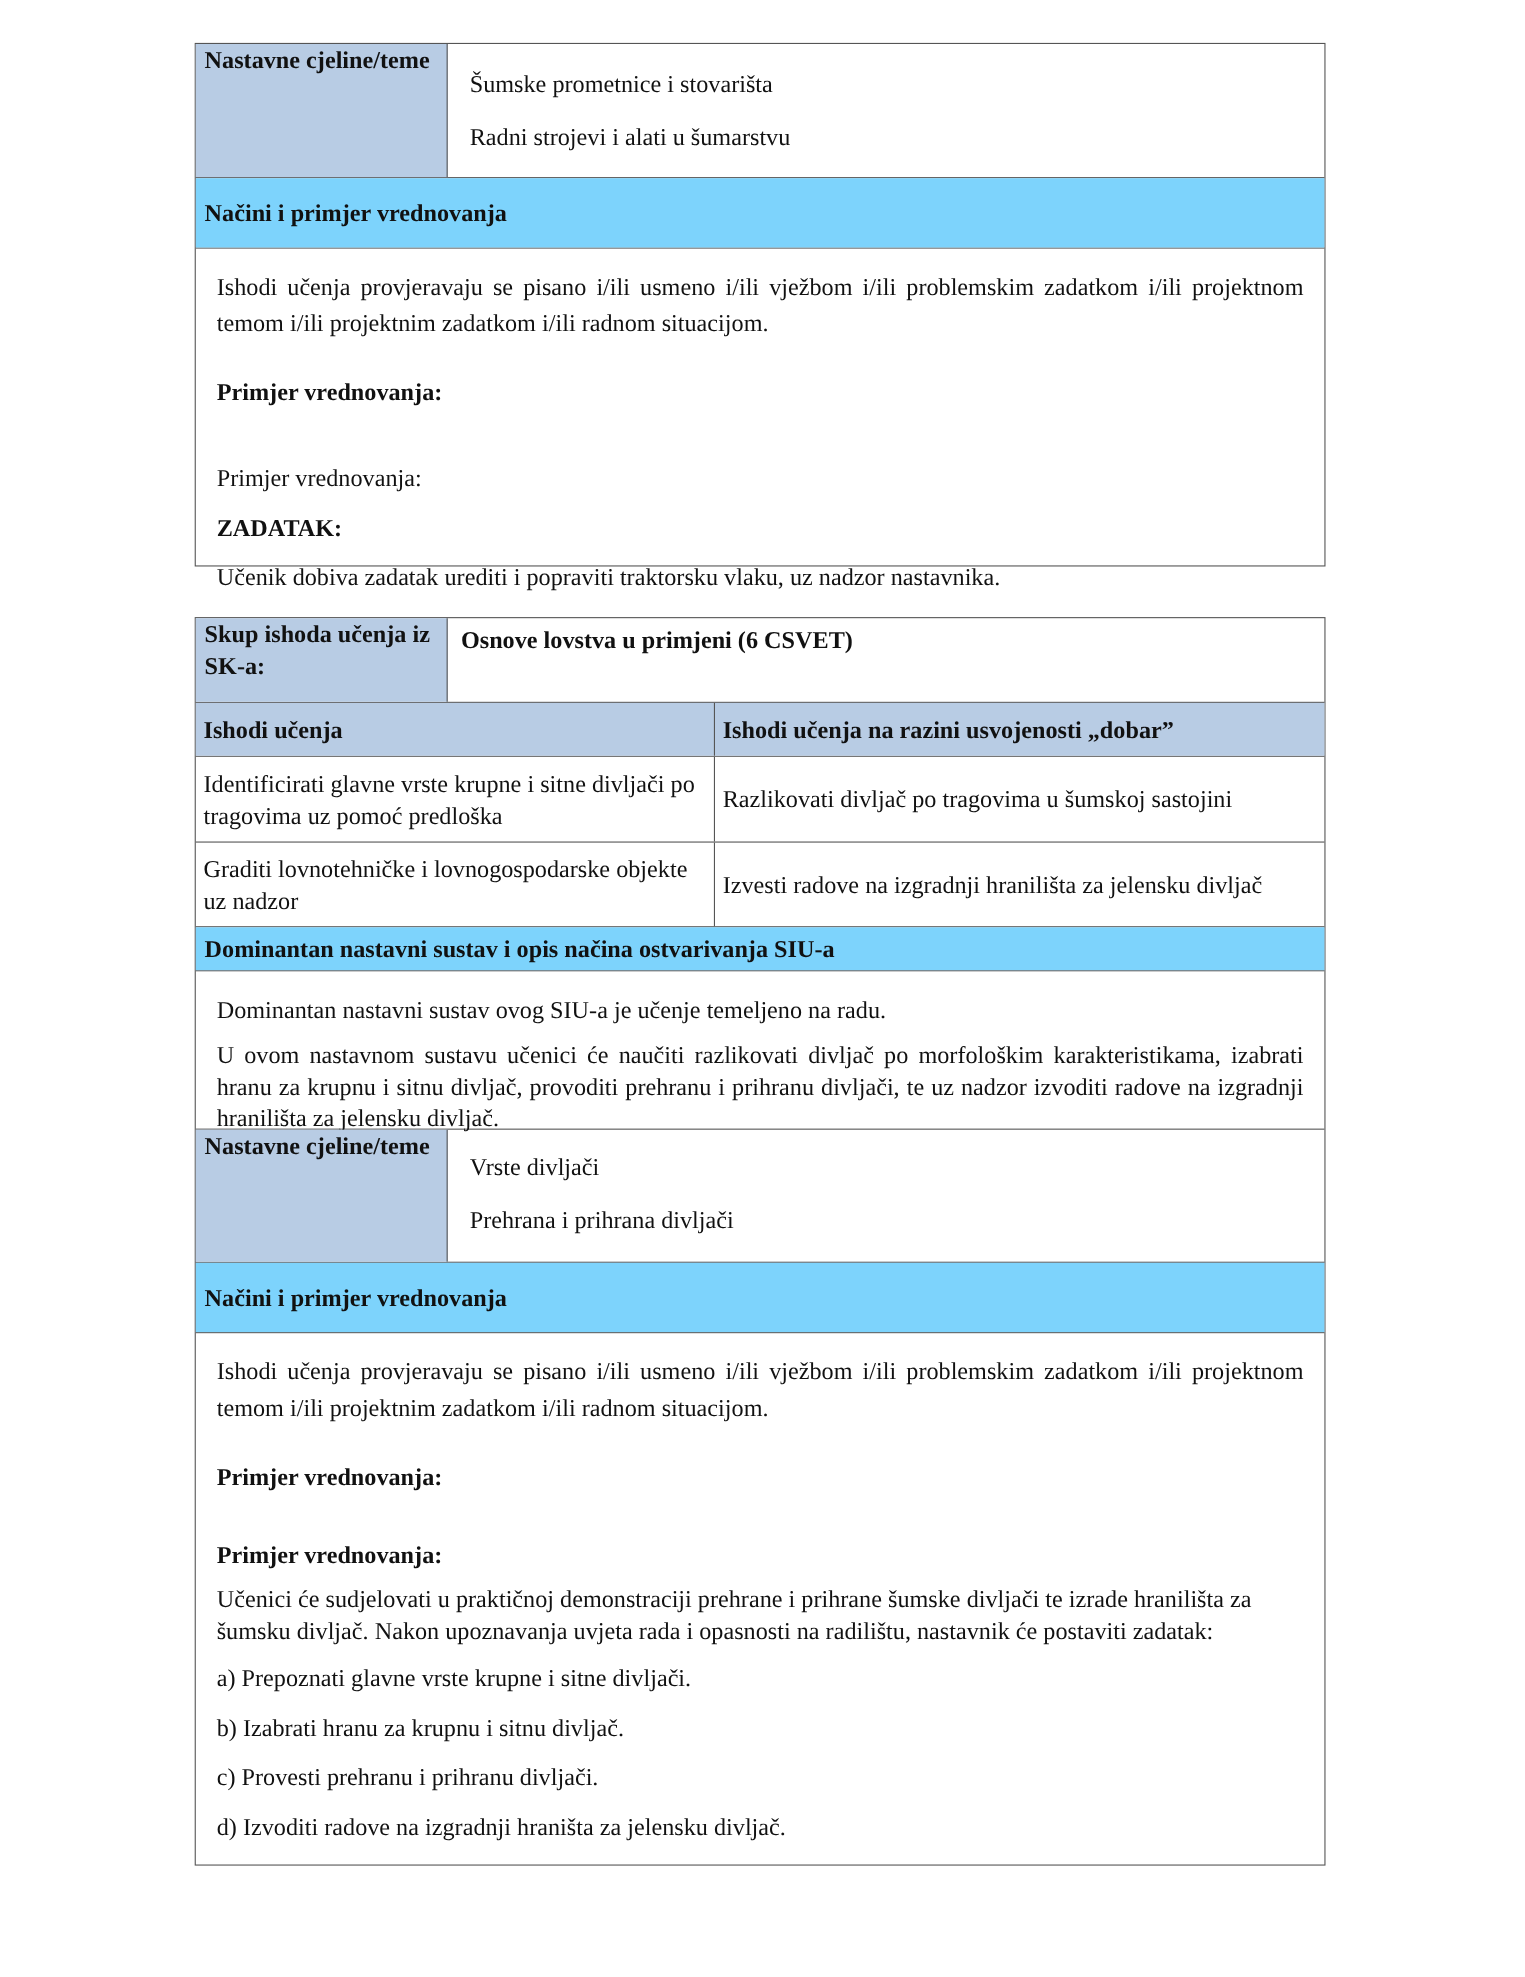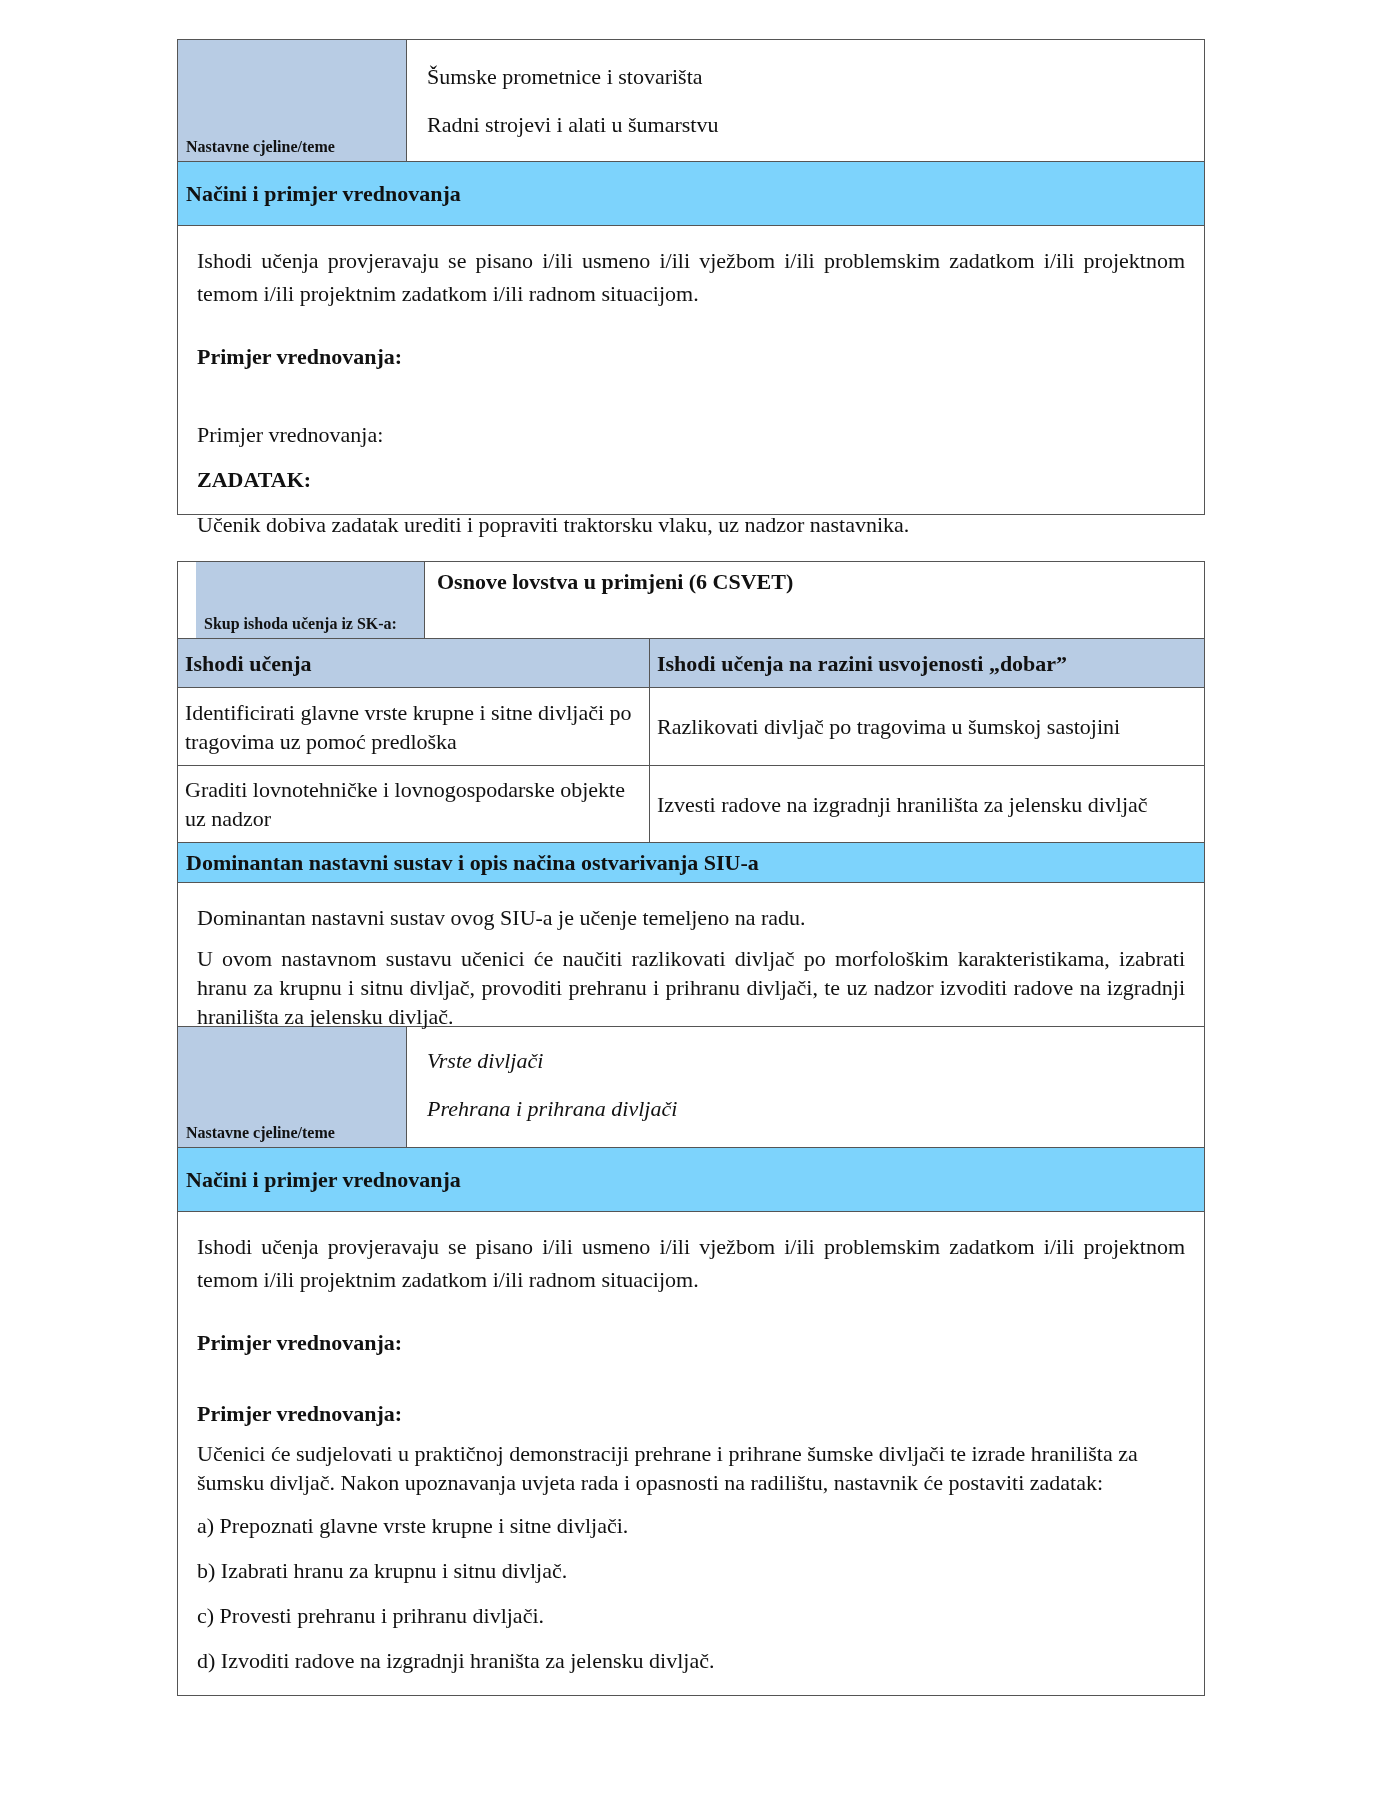--- a/index.html
+++ b/index.html
@@ -9,22 +9,22 @@
     color: #111111;
   }
   .tbl {
     position: absolute; left: 177px; width: 1028px;
     border: 1.5px solid #555555; box-sizing: border-box;
     border-collapse: collapse;
   }
   .row { display: flex; border-top: 1.5px solid #555555; box-sizing: border-box; }
   .row:first-child { border-top: none; }
   .lbl {
-    background: #b8cce4; font-weight: bold; font-size: 16px;
-    padding: 0 8px; display: flex; align-items: flex-end; box-sizing: border-box;
+    background: #b8cce4; font-weight: bold; font-size: 22px;
+    padding: 0 8px; display: flex; align-items: flex-start; box-sizing: border-box;
     border-right: 1.5px solid #555555; line-height: 29px;
   }
   .val { flex: 1; padding: 2px 8px; font-size: 22px; line-height: 36px; box-sizing: border-box; }
   .hdr {
     background: #7dd3fc; font-weight: bold; font-size: 22px;
     padding: 0 8px; display: flex; align-items: center; box-sizing: border-box; width: 100%;
   }
   .body-cell { padding: 6px 7px 6px 7px; font-size: 22px; line-height: 33px; box-sizing: border-box; width: 100%; }
   .justify { text-align: justify; text-align-last: left; }
   .bold { font-weight: bold; }
@@ -56,21 +56,21 @@
       <p class="justify">Ishodi učenja provjeravaju se pisano i/ili usmeno i/ili vježbom i/ili problemskim zadatkom i/ili projektnom temom i/ili projektnim zadatkom i/ili radnom situacijom.</p>
       <p class="bold" style="margin-top:30px;">Primjer vrednovanja:</p>
       <p style="margin-top:45px;">Primjer vrednovanja:</p>
       <p class="bold" style="margin-top:2px;">ZADATAK:</p>
       <p style="margin-top:2px;">Učenik dobiva zadatak urediti i popraviti traktorsku vlaku, uz nadzor nastavnika.</p>
     </div>
   </div>
 </div>
 
 <div class="tbl" style="top:561px;">
-  <div class="row" style="height:76px;margin-left:18px;">
+  <div class="row" style="height:76px;">
     <div class="lbl" style="width:229px;">
       <span>Skup ishoda učenja iz SK-a:</span>
     </div>
     <div class="val bold" style="display:flex;align-items:flex-start;padding-left:12px;">
       <span>Osnove lovstva u primjeni (6 CSVET)</span>
     </div>
   </div>
 
   <div class="row" style="height:49px;">
     <div class="half left hdr-half">Ishodi učenja</div>
@@ -93,21 +93,21 @@
     <div class="body-cell" style="line-height:29px;padding-top:8px;">
       <p>Dominantan nastavni sustav ovog SIU-a je učenje temeljeno na radu.</p>
       <p class="justify" style="margin-top:6px;">U ovom nastavnom sustavu učenici će naučiti razlikovati divljač po morfološkim karakteristikama, izabrati hranu za krupnu i sitnu divljač, provoditi prehranu i prihranu divljači, te uz nadzor izvoditi radove na izgradnji hranilišta za jelensku divljač.</p>
     </div>
   </div>
 
   <div class="row" style="height:121px;">
     <div class="lbl" style="width:229px;">
       <span>Nastavne cjeline/teme</span>
     </div>
-    <div class="val" style="padding-top:4px;font-style:italic;">
+    <div class="val" style="padding-top:4px;">
       <p>Vrste divljači</p>
       <p>Prehrana i prihrana divljači</p>
       <p>Lovnotehnički i lovnogospodarski objekti</p>
     </div>
   </div>
 
   <div class="row" style="height:64px;">
     <div class="hdr">Načini i primjer vrednovanja</div>
   </div>
   <div class="row" style="flex:1;">

